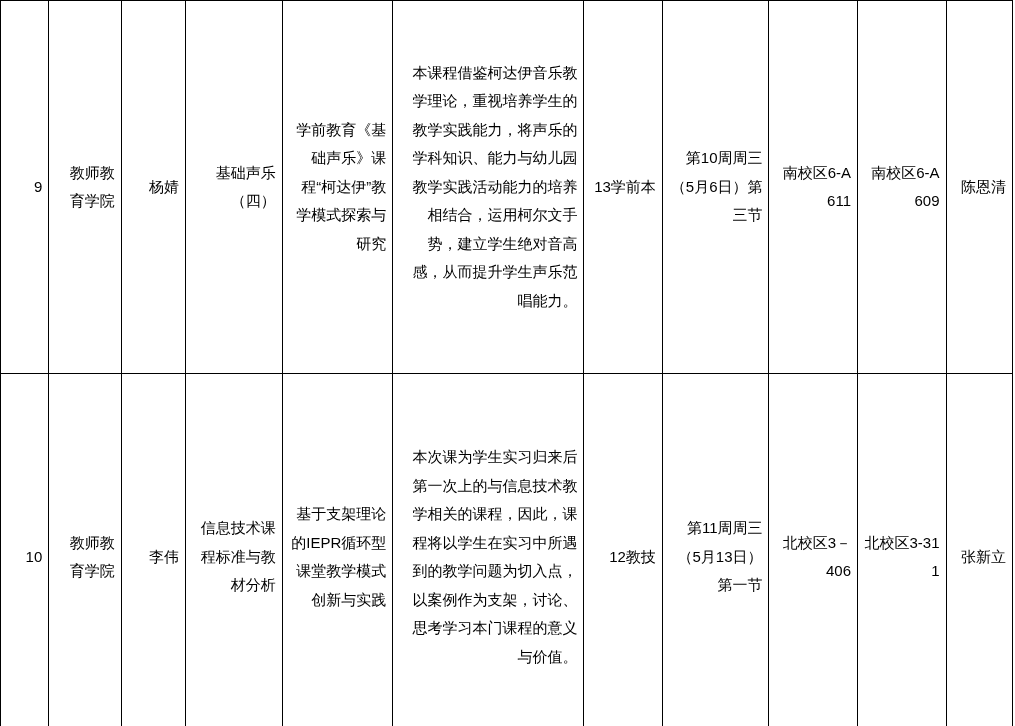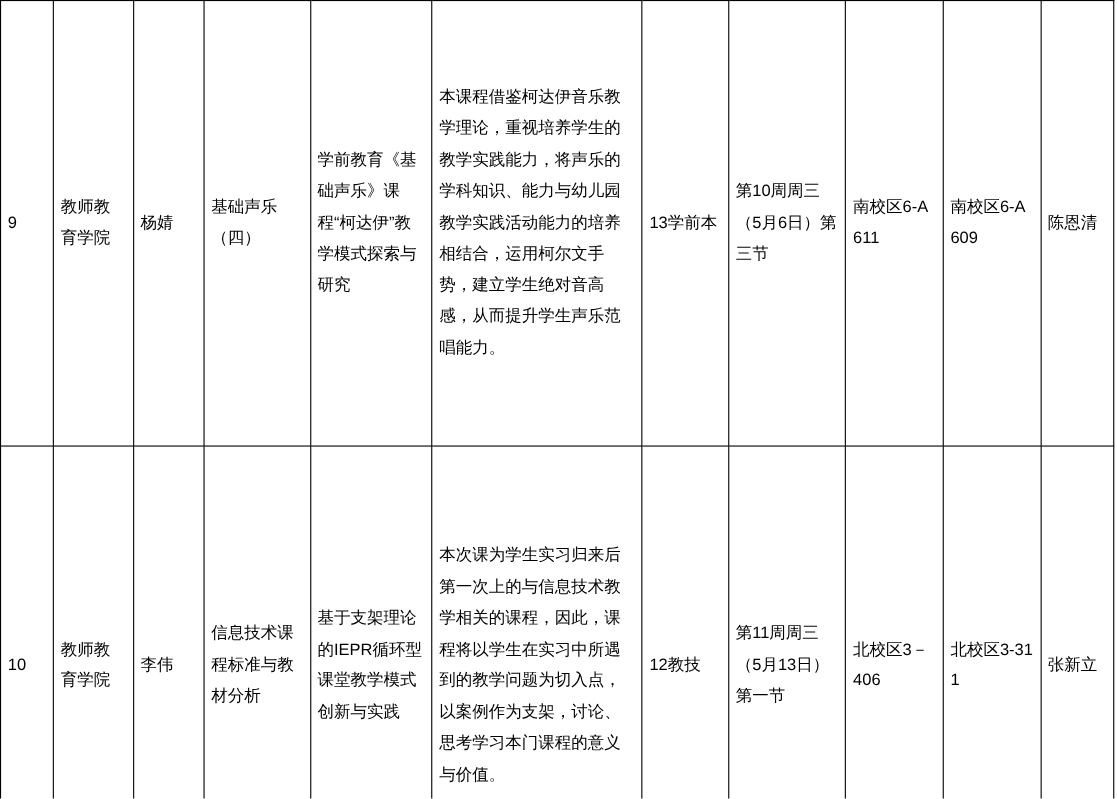--- a/index.html
+++ b/index.html
@@ -16,24 +16,24 @@
   }
   .doc-table {
     border-collapse: collapse;
     width: 1013px;
     margin: 0;
     table-layout: fixed;
   }
   .doc-table td {
     border: 1px solid #000000;
     vertical-align: middle;
-    text-align: left;
+    text-align: right;
     font-size: 15px;
     line-height: 1.9;
-    padding: 20px 6px;
+    padding: 4px 6px;
     word-break: break-all;
   }
   .col-index   { width: 48px; }
   .col-college { width: 72px; }
   .col-teacher { width: 64px; }
   .col-course  { width: 96px; }
   .col-topic   { width: 110px; }
   .col-desc    { width: 190px; }
   .col-class   { width: 78px; }
   .col-time    { width: 106px; }

